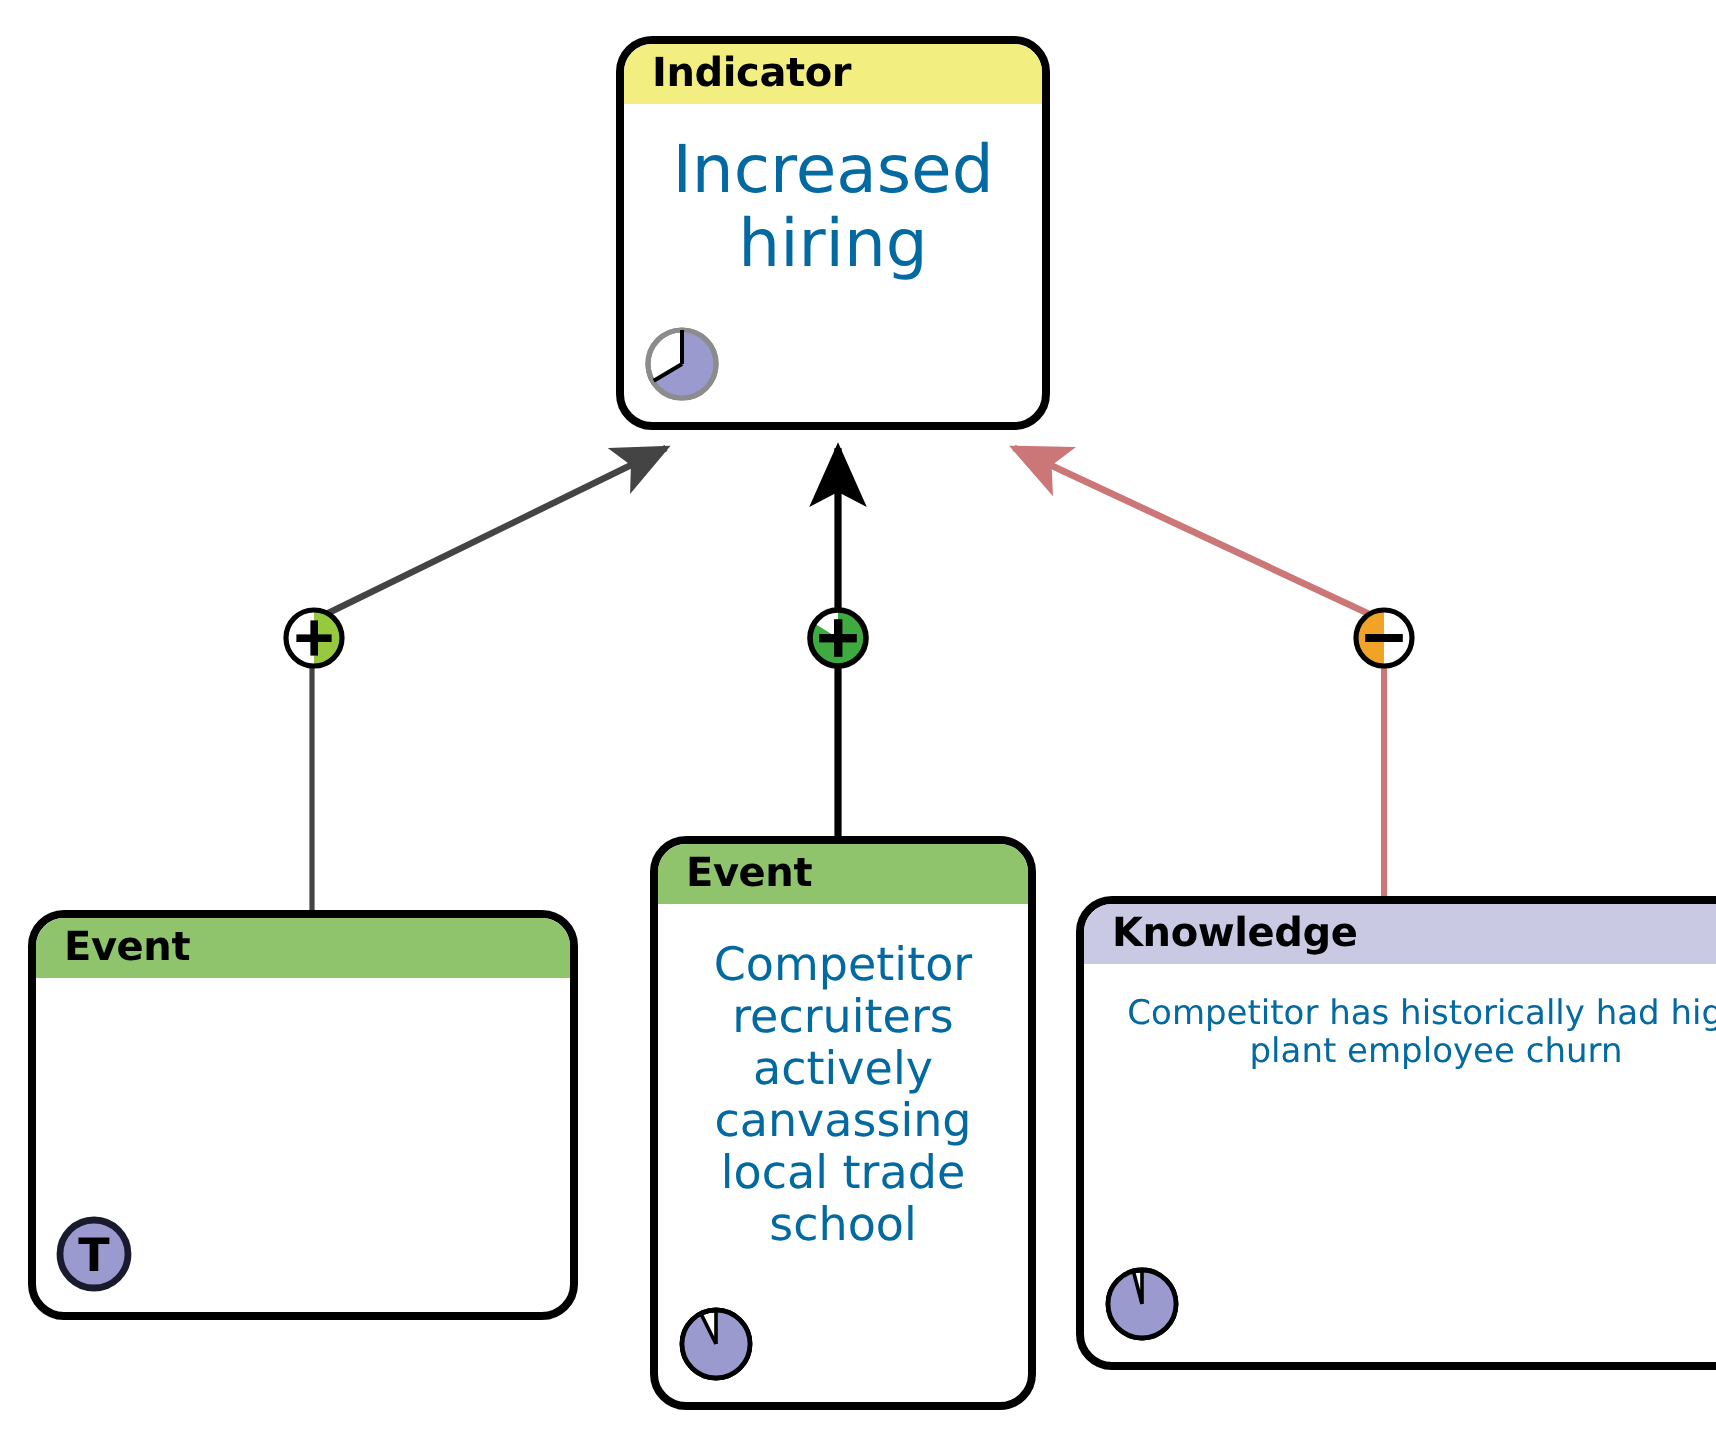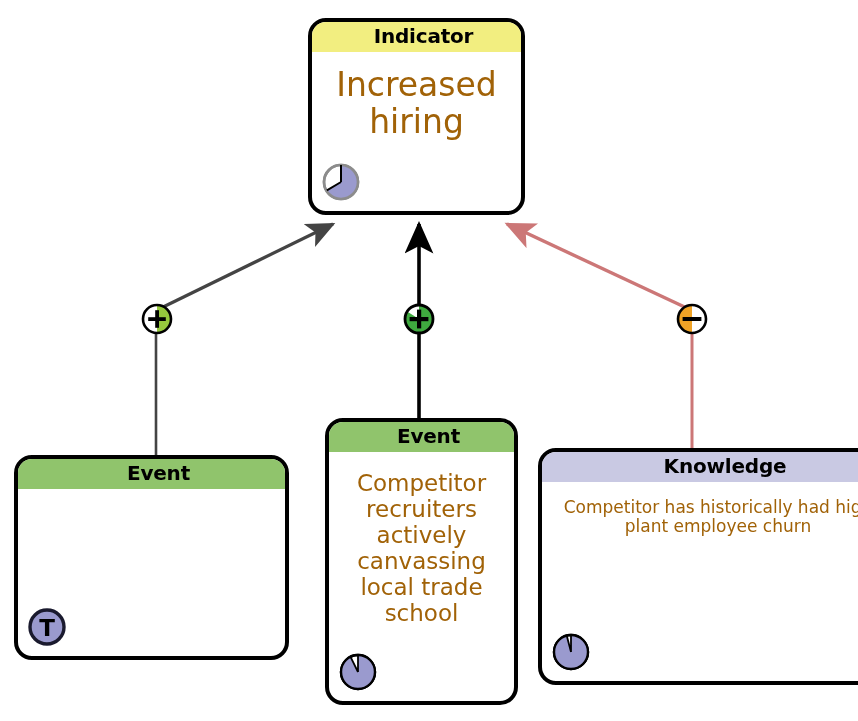--- a/index.html
+++ b/index.html
@@ -39,34 +39,33 @@
   .node-header {
     box-sizing: border-box;
     width: 100%;
     padding: 3px 0 4px 14px;
     font-weight: bold;
     font-size: 20px;
     line-height: 1.15;
     color: #000000;
     letter-spacing: -0.2px;
     flex: 0 0 auto;
-    text-align: center;
   }
   .node-body {
     flex: 1 1 auto;
     position: relative;
     display: flex;
     align-items: flex-start;
     justify-content: center;
     padding: 8px 8px 0 8px;
     box-sizing: border-box;
   }
   .node-text {
     text-align: center;
-    color: #a16207;
+    color: #0369a1;
     line-height: 1.13;
     width: 100%;
   }
   .badge-slot {
     position: absolute;
     left: 8px;
     bottom: 8px;
     width: 42px;
     height: 42px;
   }

